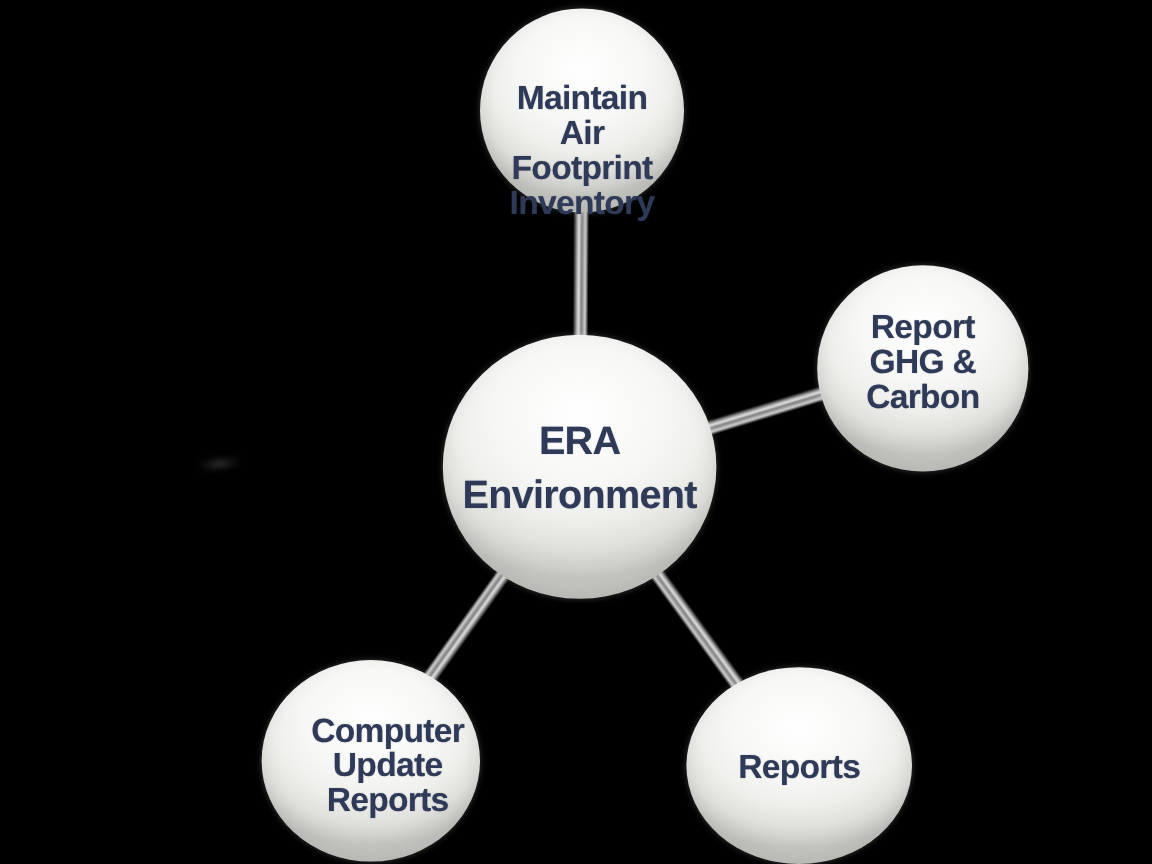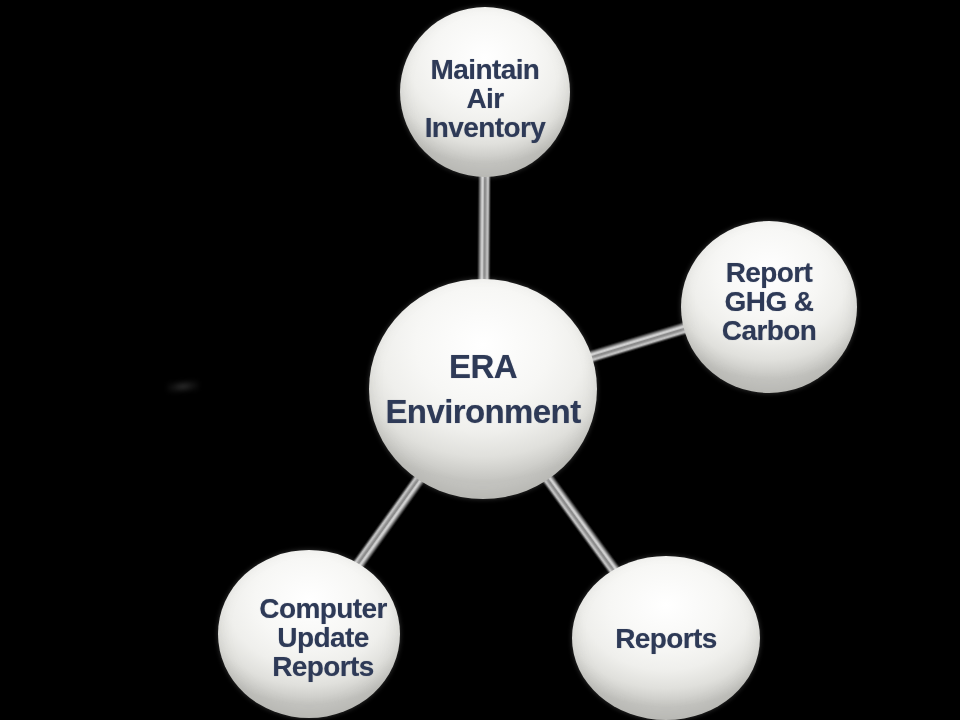--- a/index.html
+++ b/index.html
@@ -50,21 +50,21 @@
     border-radius: 50%;
     background: radial-gradient(ellipse 70% 62% at 50% 30%,
       #ffffff 0%, #f7f7f5 42%, #efefec 64%, #e0e0dc 82%, #c4c4c0 100%);
     box-shadow: 0 0 5px rgba(255,255,255,0.22), inset 0 -6px 14px rgba(120,120,118,0.18);
     display: flex;
     align-items: center;
     justify-content: center;
     z-index: 2;
   }
   .node-center       { left: 369px; top: 279px; width: 228px; height: 220px; align-items: center; }
-  .node-top          { left: 400px; top: 7px;   width: 170px; height: 170px; }
+  .node-top          { left: 400px; top: 7px;   width: 170px; height: 170px; align-items: flex-end; }
   .node-right        { left: 681px; top: 221px; width: 176px; height: 172px; }
   .node-bottom-left  { left: 218px; top: 550px; width: 182px; height: 168px; }
   .node-bottom-right { left: 572px; top: 556px; width: 188px; height: 164px; }
 
   .label {
     text-align: center;
     color: var(--node-text);
     font-weight: 700;
     letter-spacing: -0.6px;
     text-shadow: 0 0 1px rgba(46,58,87,0.45);
@@ -103,20 +103,21 @@
     <div class="label label-center">
       <span>ERA</span>
       <span>Environment</span>
     </div>
   </div>
 
   <div class="node node-top">
     <div class="label label-satellite">
       <span>Maintain</span>
       <span>Air</span>
+      <span>Footprint</span>
       <span>Inventory</span>
     </div>
   </div>
 
   <div class="node node-right">
     <div class="label label-satellite">
       <span>Report</span>
       <span>GHG &amp;</span>
       <span>Carbon</span>
     </div>

